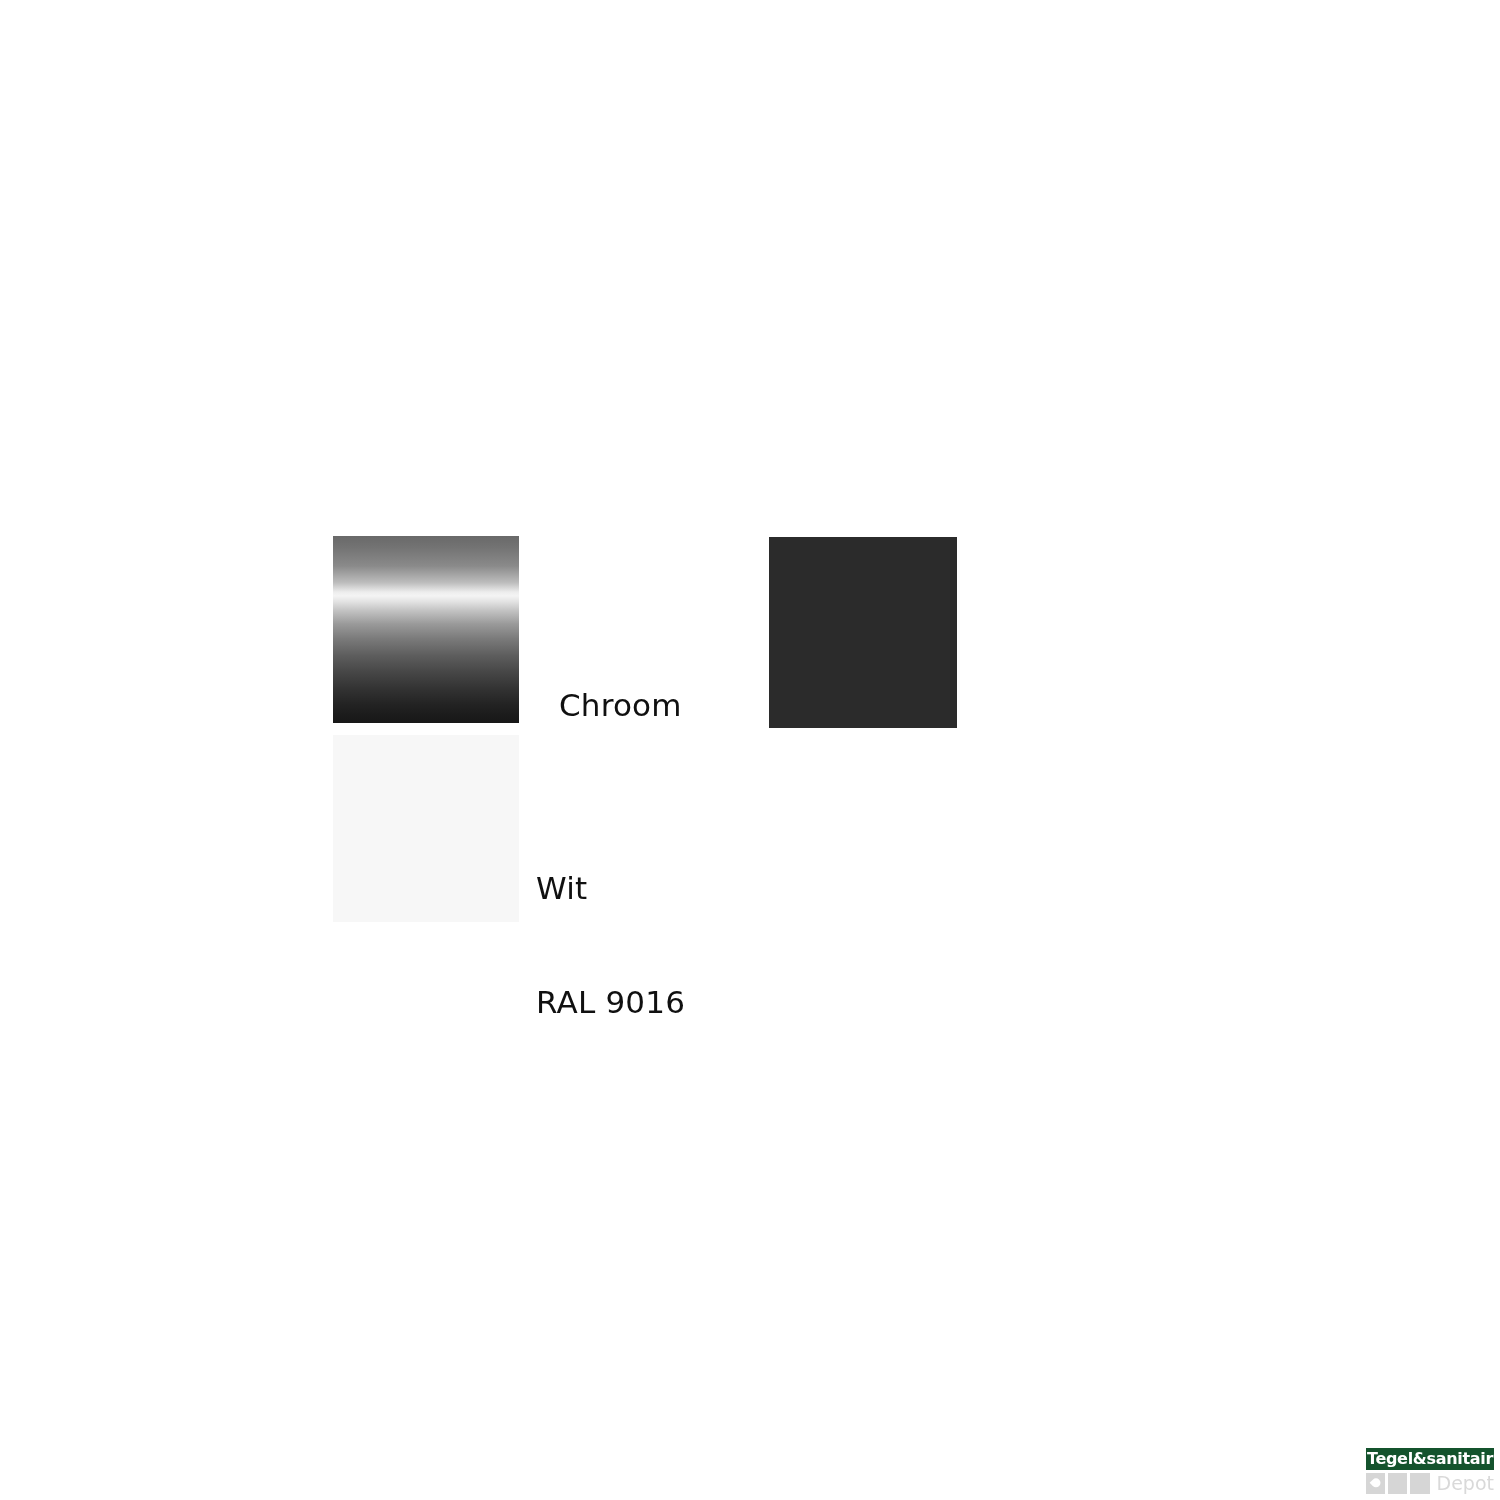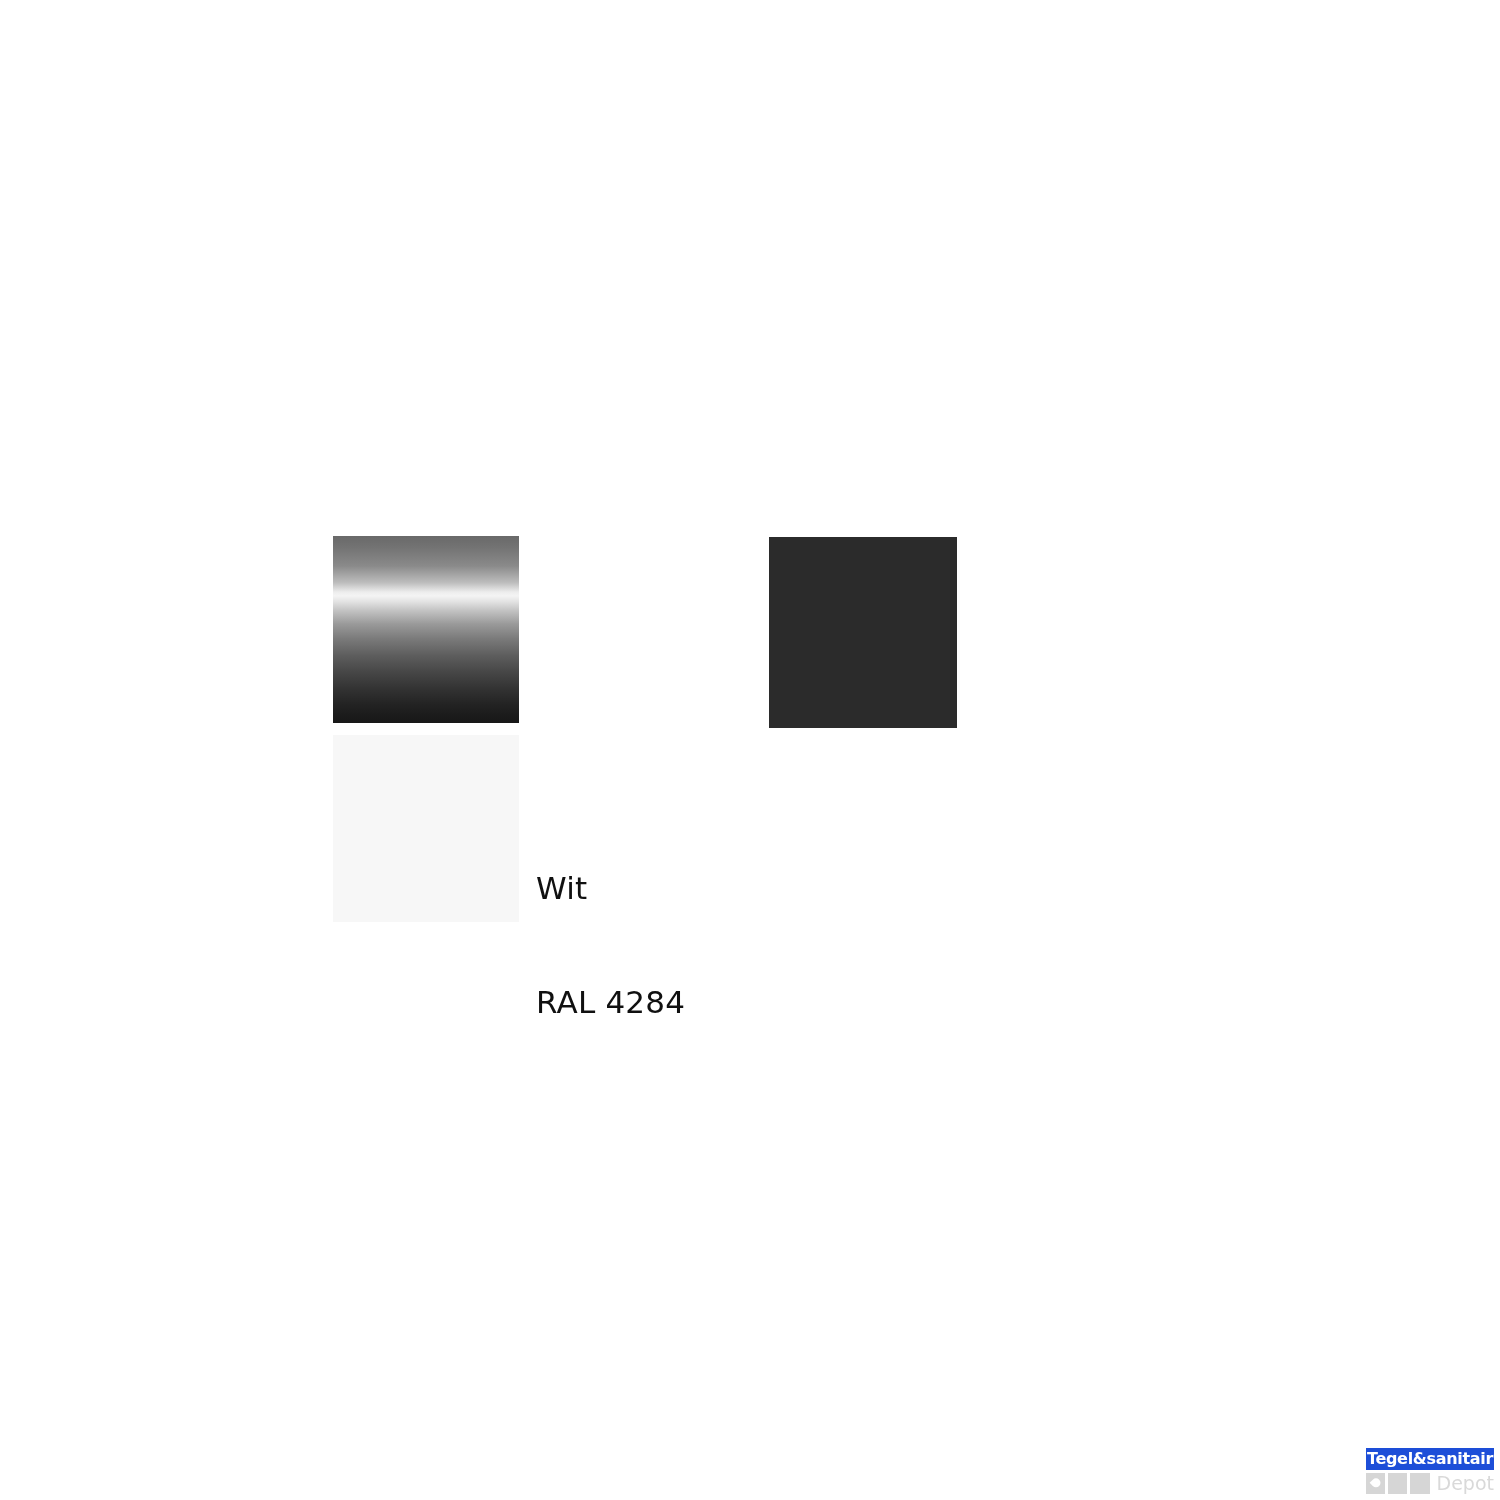--- a/index.html
+++ b/index.html
@@ -109,21 +109,21 @@
     width: 128px;
     height: 46px;
   }
 
   .logo-bar {
     position: absolute;
     left: 0;
     top: 0;
     width: 128px;
     height: 22px;
-    background: #1d4ed8;
+    background: #14532d;
     display: flex;
     align-items: center;
     justify-content: center;
   }
 
   .logo-bar-text {
     color: #ffffff;
     font-size: 16px;
     font-weight: bold;
     line-height: 22px;
@@ -169,26 +169,29 @@
     white-space: pre;
   }
 </style>
 </head>
 <body>
 
 <div class="canvas">
 
   <div class="swatch swatch-chrome"></div>
 
+  <div class="label label-chrome">
+    <span class="line">Chroom</span>
+  </div>
 
   <div class="swatch swatch-white"></div>
 
   <div class="label label-white">
     <span class="line">Wit</span>
-    <span class="line">RAL 4284</span>
+    <span class="line">RAL 9016</span>
   </div>
 
   <div class="swatch swatch-black"></div>
 
 
   <div class="logo">
     <div class="logo-bar">
       <span class="logo-bar-text">Tegel&amp;sanitair</span>
     </div>
     <div class="logo-lower">

